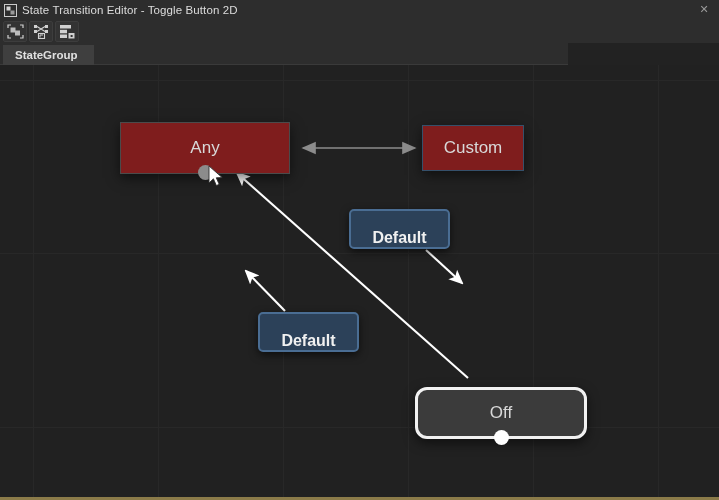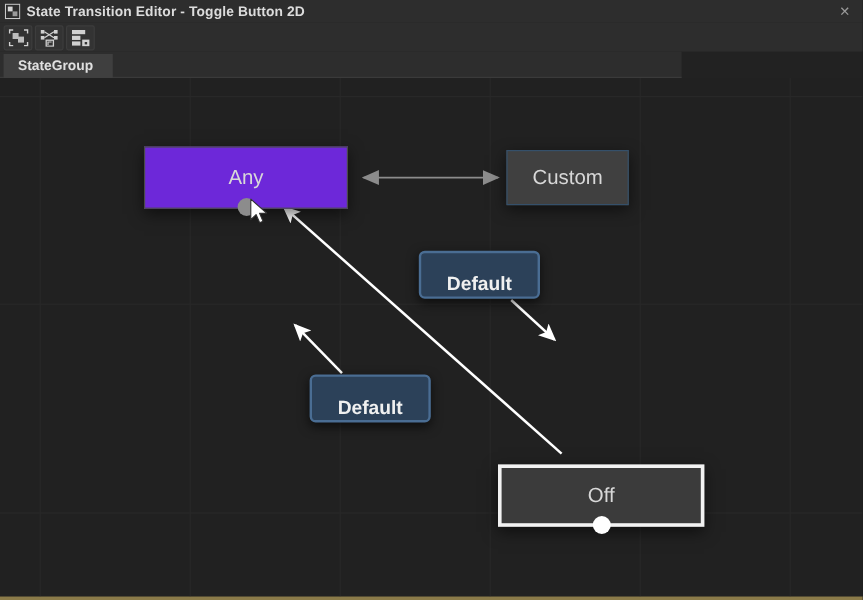--- a/index.html
+++ b/index.html
@@ -33,21 +33,21 @@
   .titlebar-icon {
     width: 13px; height: 13px;
     margin-left: 4px;
     margin-right: 5px;
     flex: 0 0 auto;
     position: relative;
   }
   .titlebar-title {
     color: #dcdcdc;
     font-size: 11.5px;
-    font-weight: bold;
+    font-weight: normal;
     letter-spacing: 0.1px;
     white-space: nowrap;
   }
   .titlebar-close {
     position: absolute;
     right: 2px; top: 2px;
     width: 26px; height: 15px;
     display: flex;
     align-items: center;
     justify-content: center;
@@ -128,25 +128,25 @@
     position: absolute;
     box-sizing: border-box;
     display: flex;
     align-items: center;
     justify-content: center;
     color: #d8d8d8;
     font-size: 17px;
     box-shadow: 0 4px 12px rgba(0,0,0,0.55);
   }
   .node-any {
-    background: #6d28d9;
+    background: #7f1d1d;
     border: 1px solid #4b4b4b;
   }
   .node-custom {
-    background: #404040;
+    background: #7f1d1d;
     border: 1px solid #35506a;
   }
   .node-off {
     background: #3b3b3b;
     border: 3px solid #f2f2f2;
   }
   .node-dot {
     position: absolute;
     width: 15px; height: 15px;
     border-radius: 50%;
@@ -273,21 +273,21 @@
 
     <div class="node node-any" style="left:120px; top:57px; width:170px; height:52px;">
       <span>Any</span>
       <span class="node-dot dot-gray"></span>
     </div>
 
     <div class="node node-custom" style="left:422px; top:60px; width:102px; height:46px;">
       <span>Custom</span>
     </div>
 
-    <div class="node node-off" style="left:415px; top:322px; width:172px; height:52px;">
+    <div class="node node-off" style="left:415px; top:322px; width:172px; height:52px;border-radius:12px;">
       <span>Off</span>
       <span class="node-dot dot-white"></span>
     </div>
 
     <div class="trlabel" style="left:349px; top:144px; width:101px; height:40px;">
       <span>Default</span>
     </div>
 
     <div class="trlabel" style="left:258px; top:247px; width:101px; height:40px;">
       <span>Default</span>

